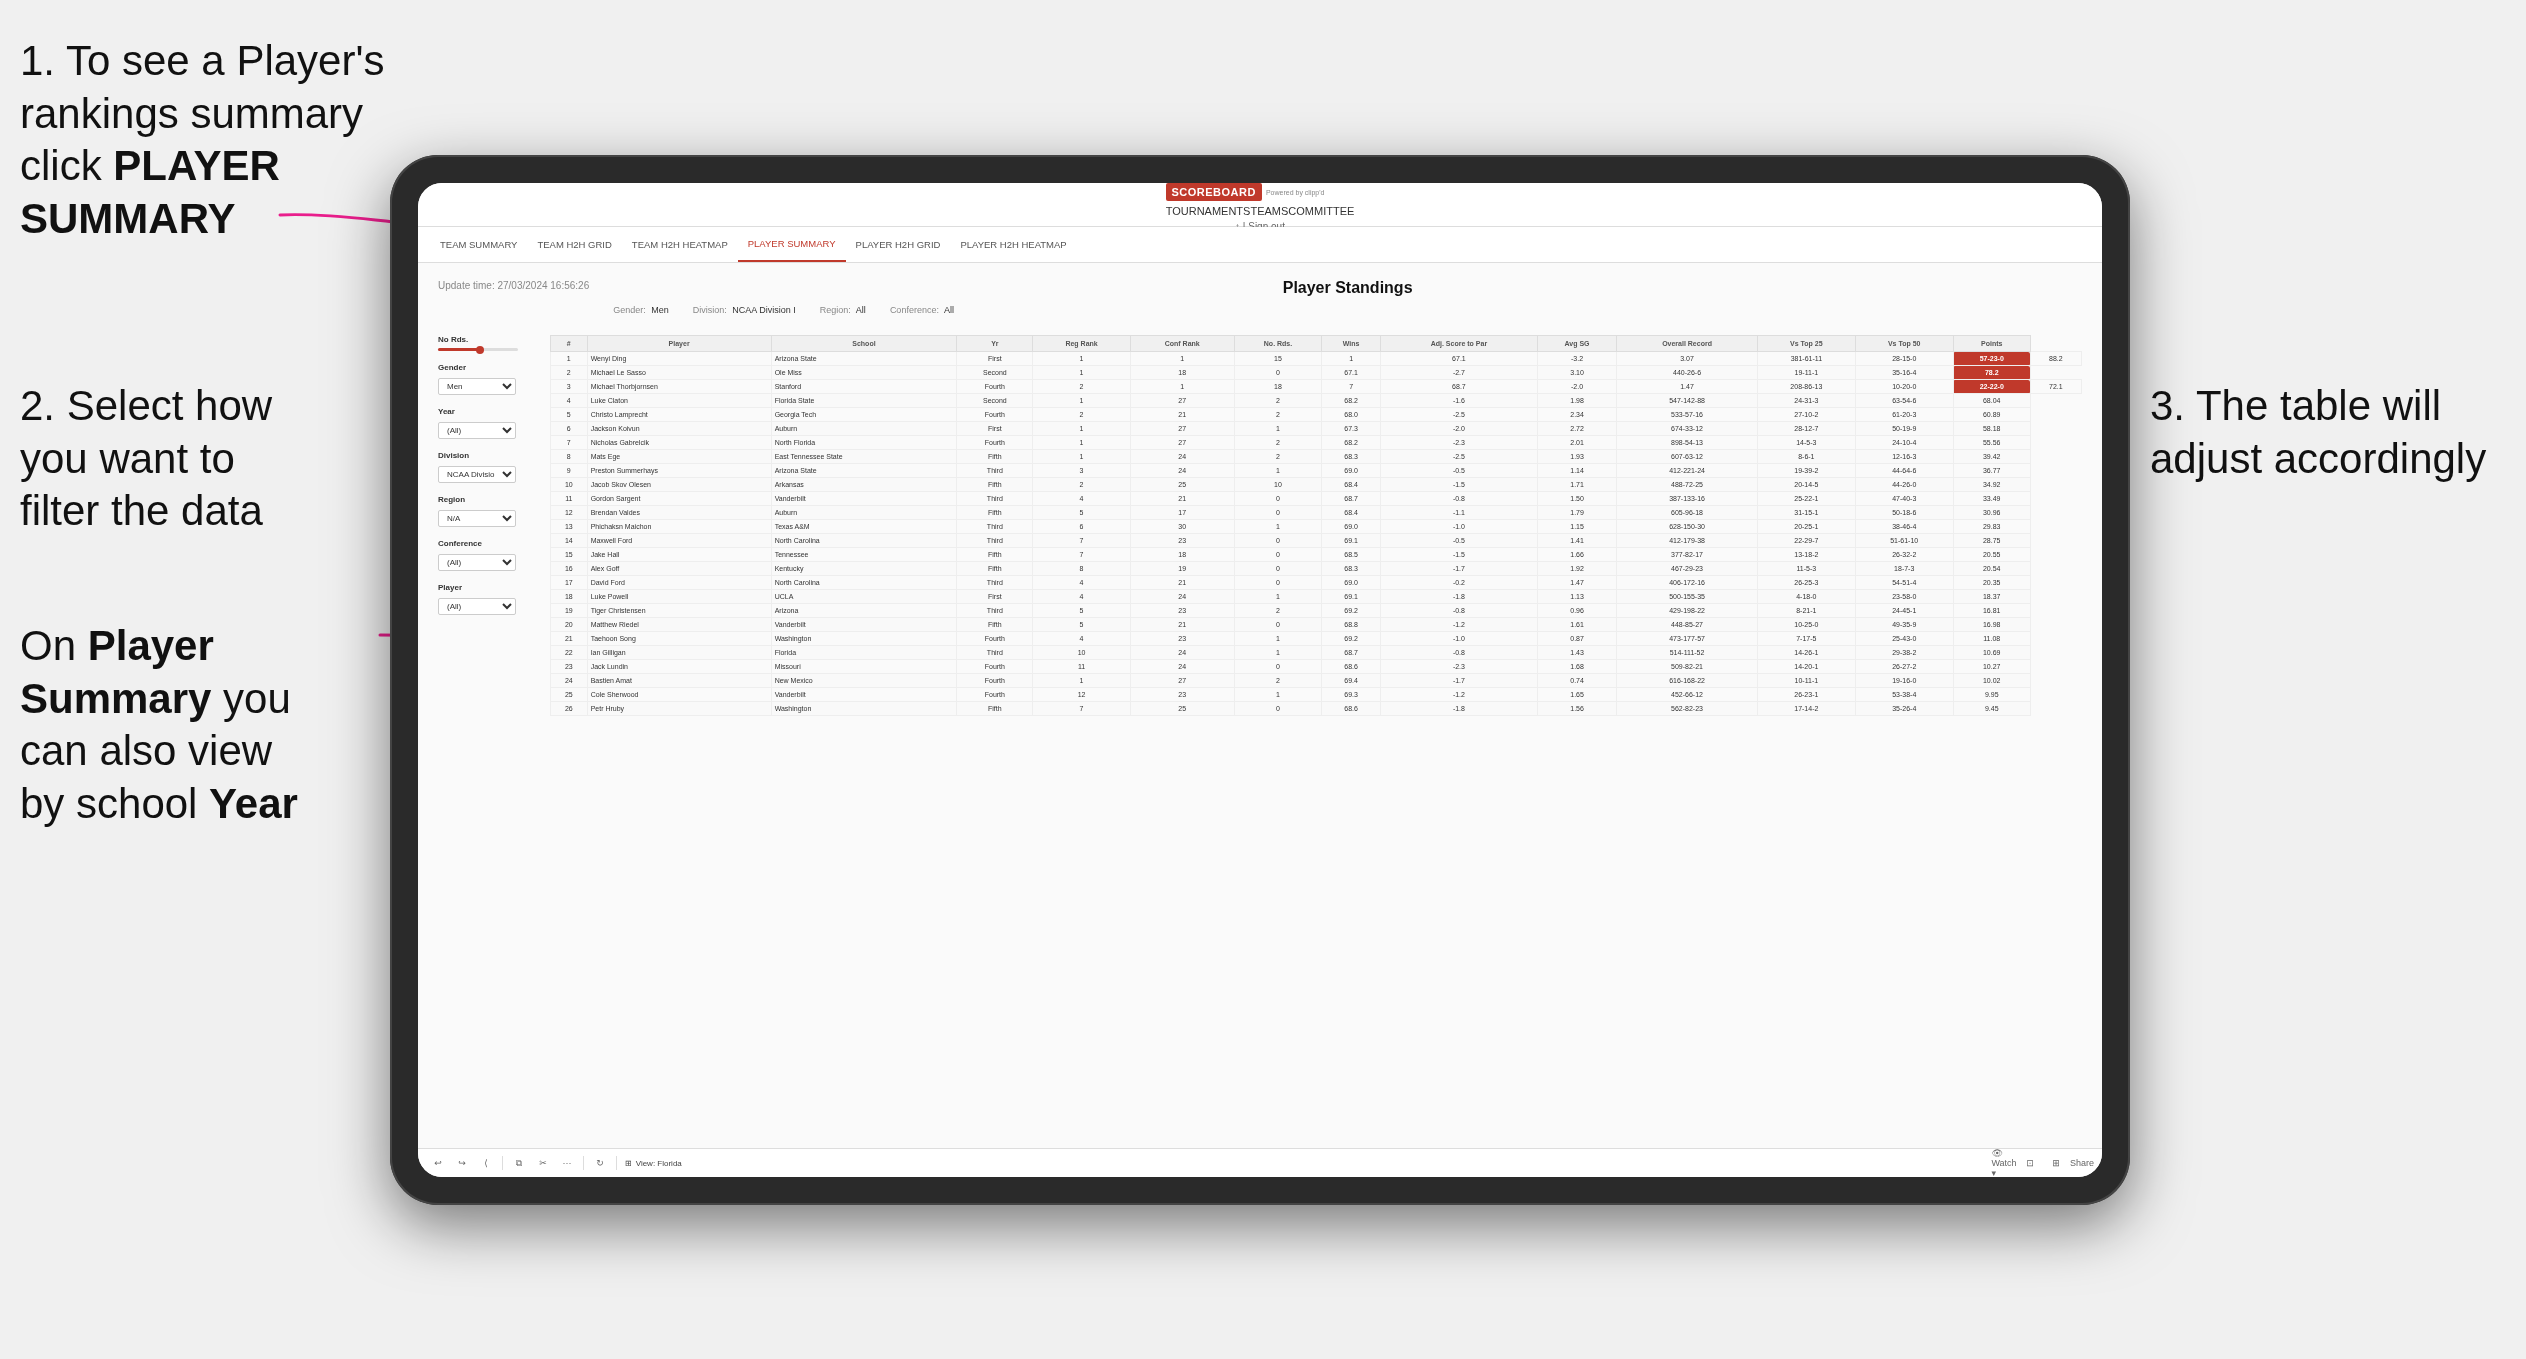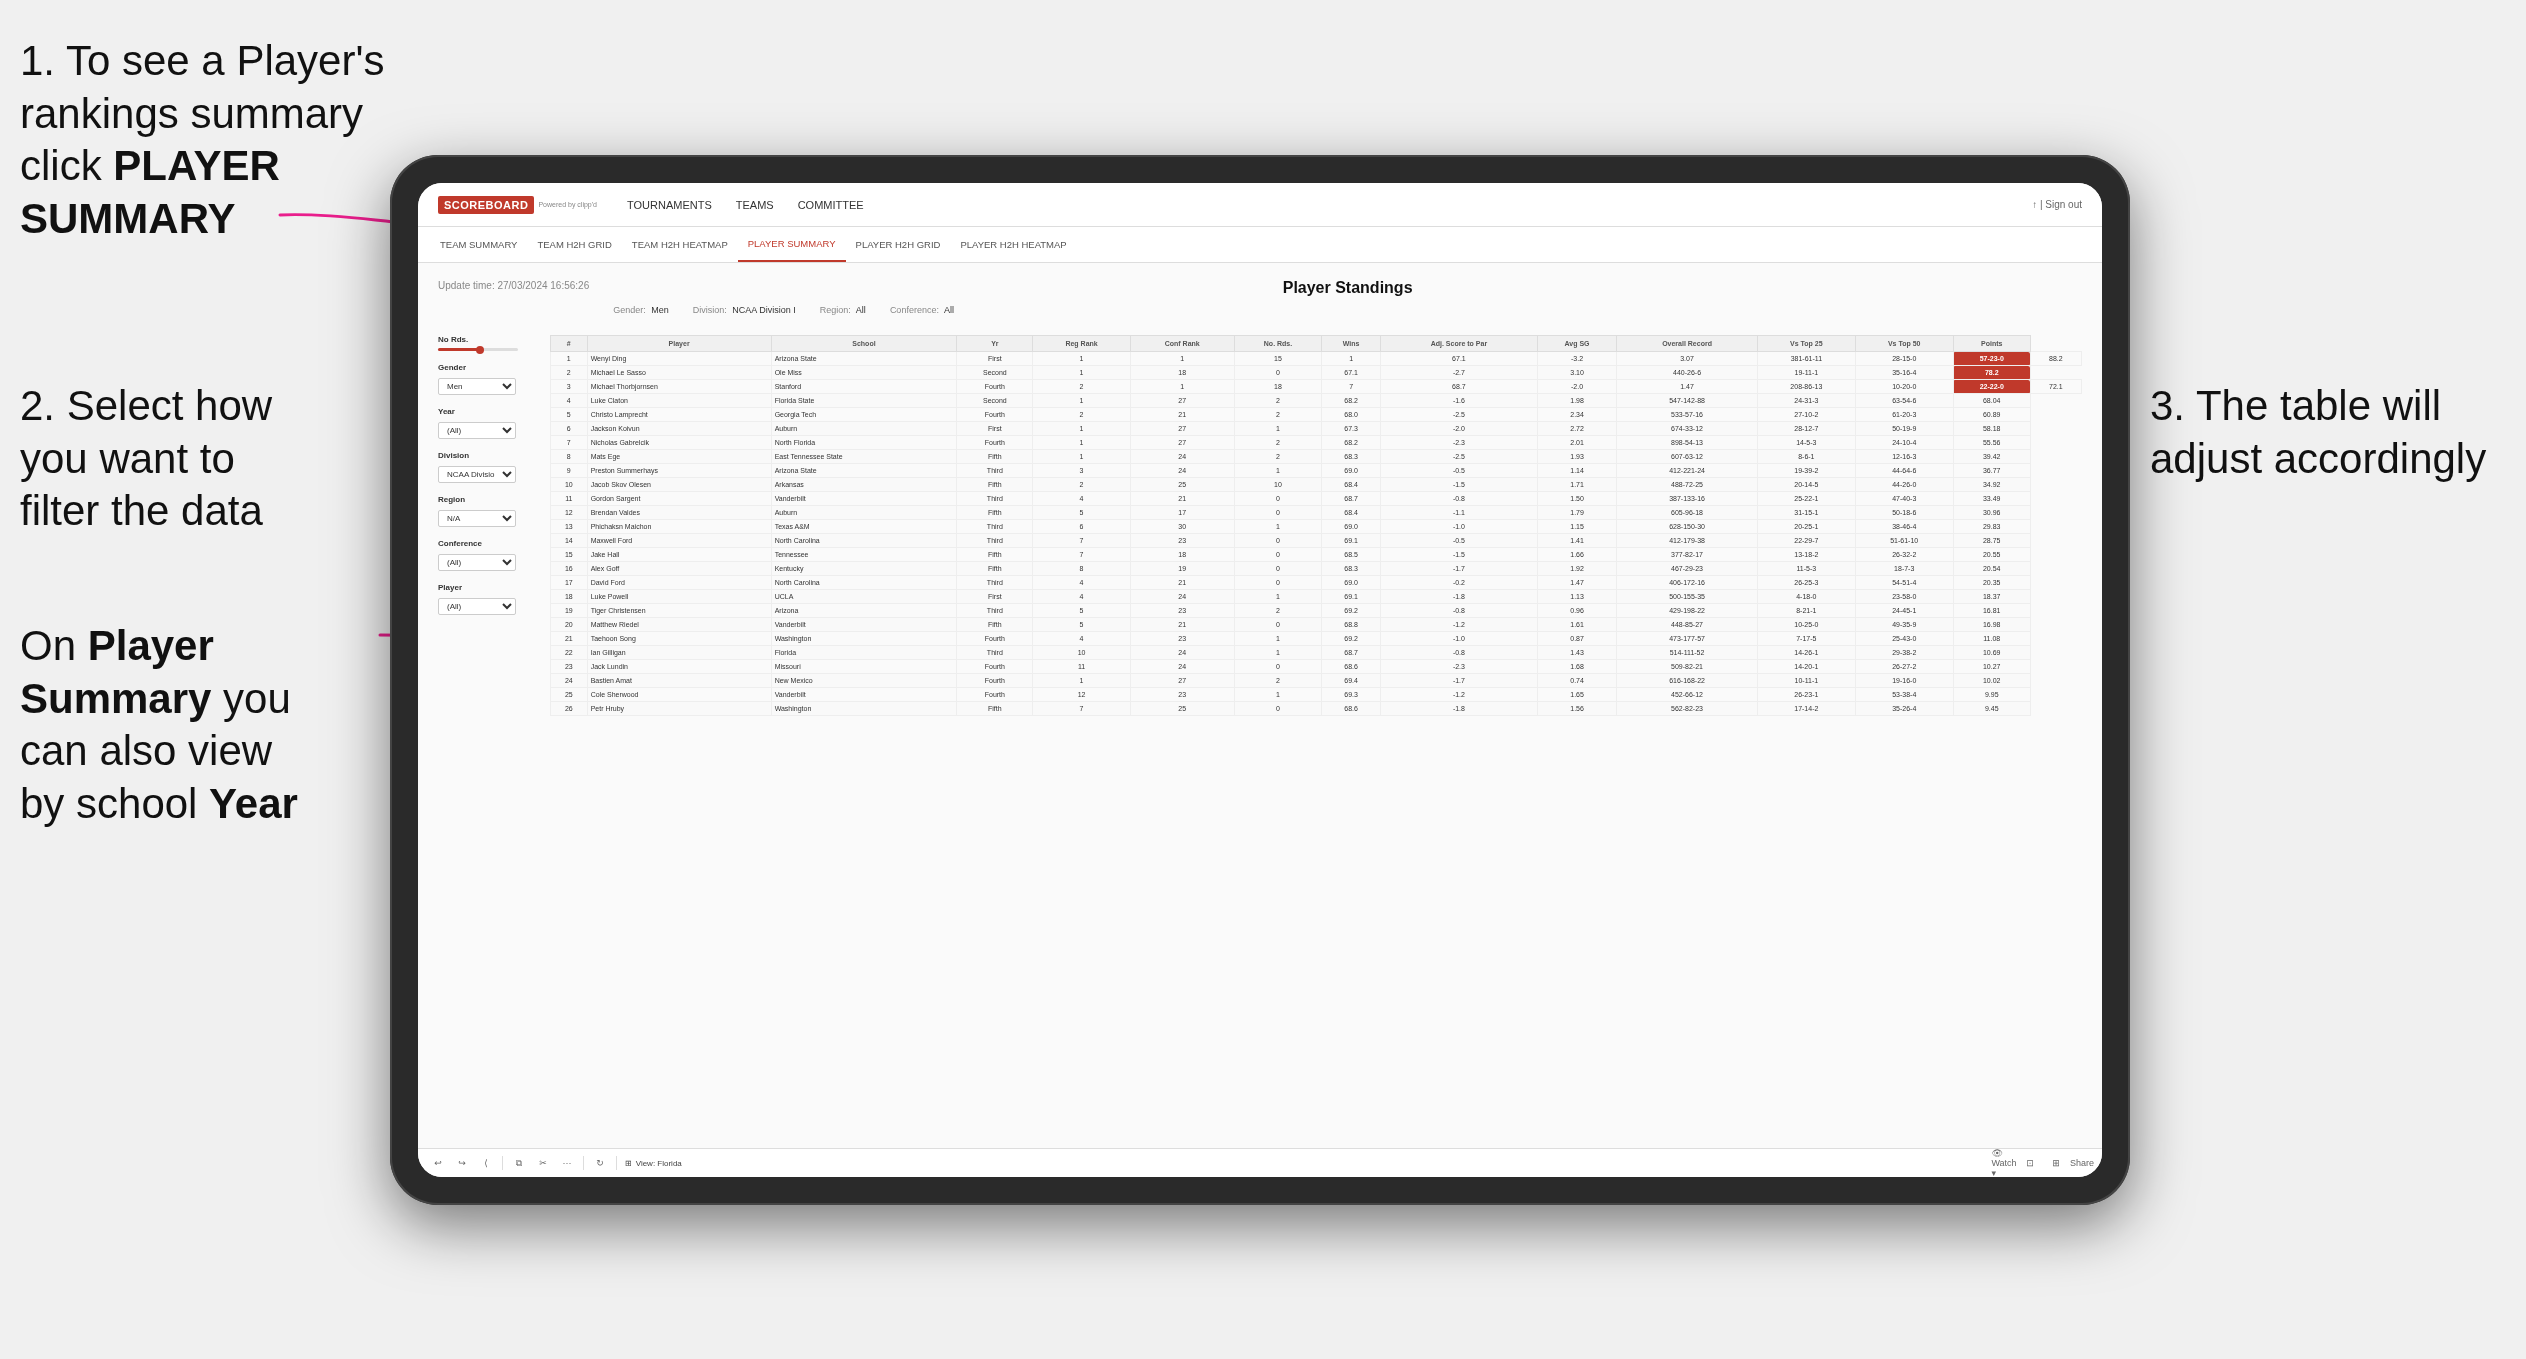--- a/index.html
+++ b/index.html
@@ -108,20 +108,21 @@
     }
 
     
     .top-nav {
       display: flex;
       align-items: center;
       padding: 0 20px;
       height: 44px;
       border-bottom: 1px solid #ddd;
       background: #fff;
+      flex-direction: column;
     }
 
     .brand {
       display: flex;
       align-items: center;
       margin-right: 30px;
     }
     .brand-logo {
       background: #c0392b;
       color: #fff;
@@ -132,21 +133,20 @@
       letter-spacing: 0.5px;
     }
     .brand-sub {
       font-size: 7px;
       color: #888;
       margin-left: 4px;
     }
 
     .nav-items {
       display: flex;
-      gap: 24px;
       flex: 1;
     }
     .nav-item {
       font-size: 11px;
       color: #333;
       cursor: pointer;
       padding: 4px 0;
       font-weight: 500;
     }
 

